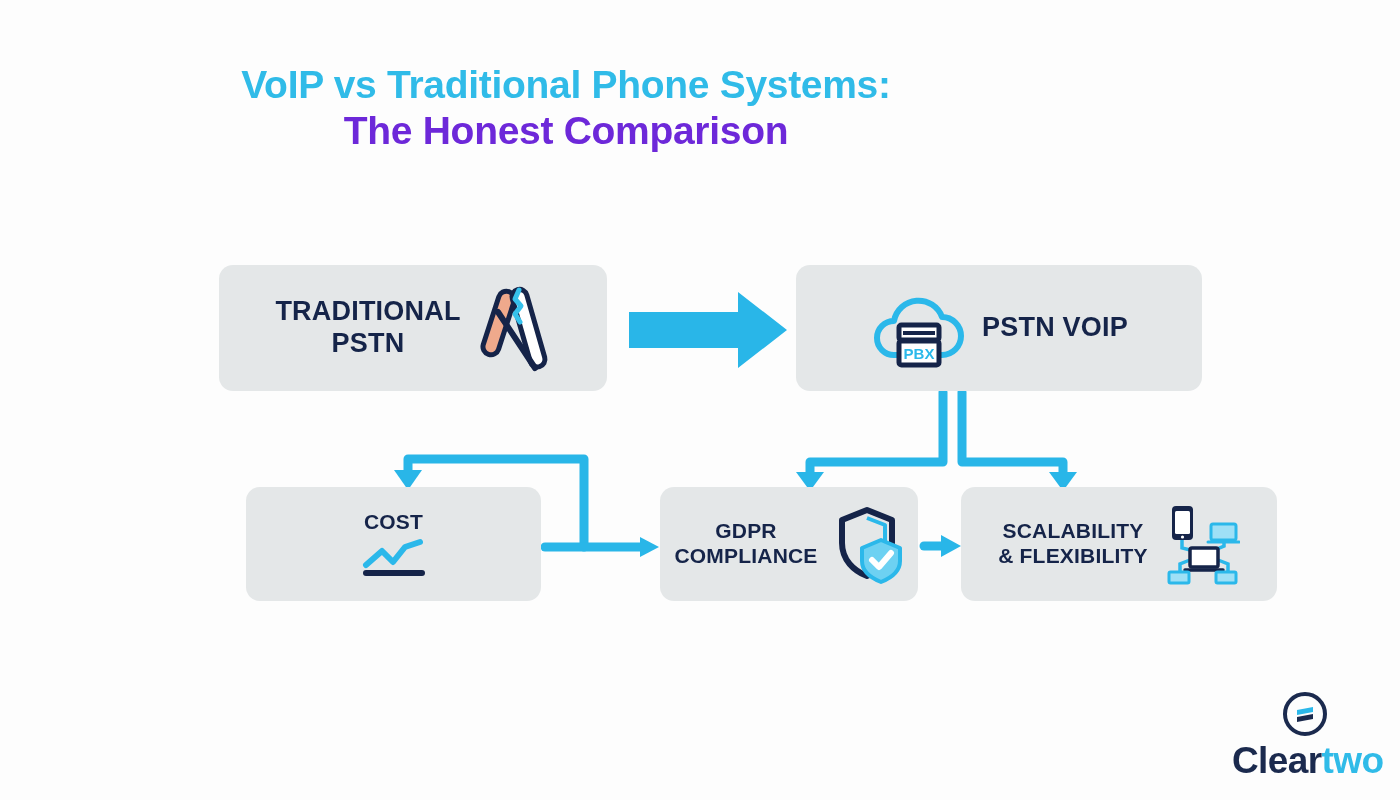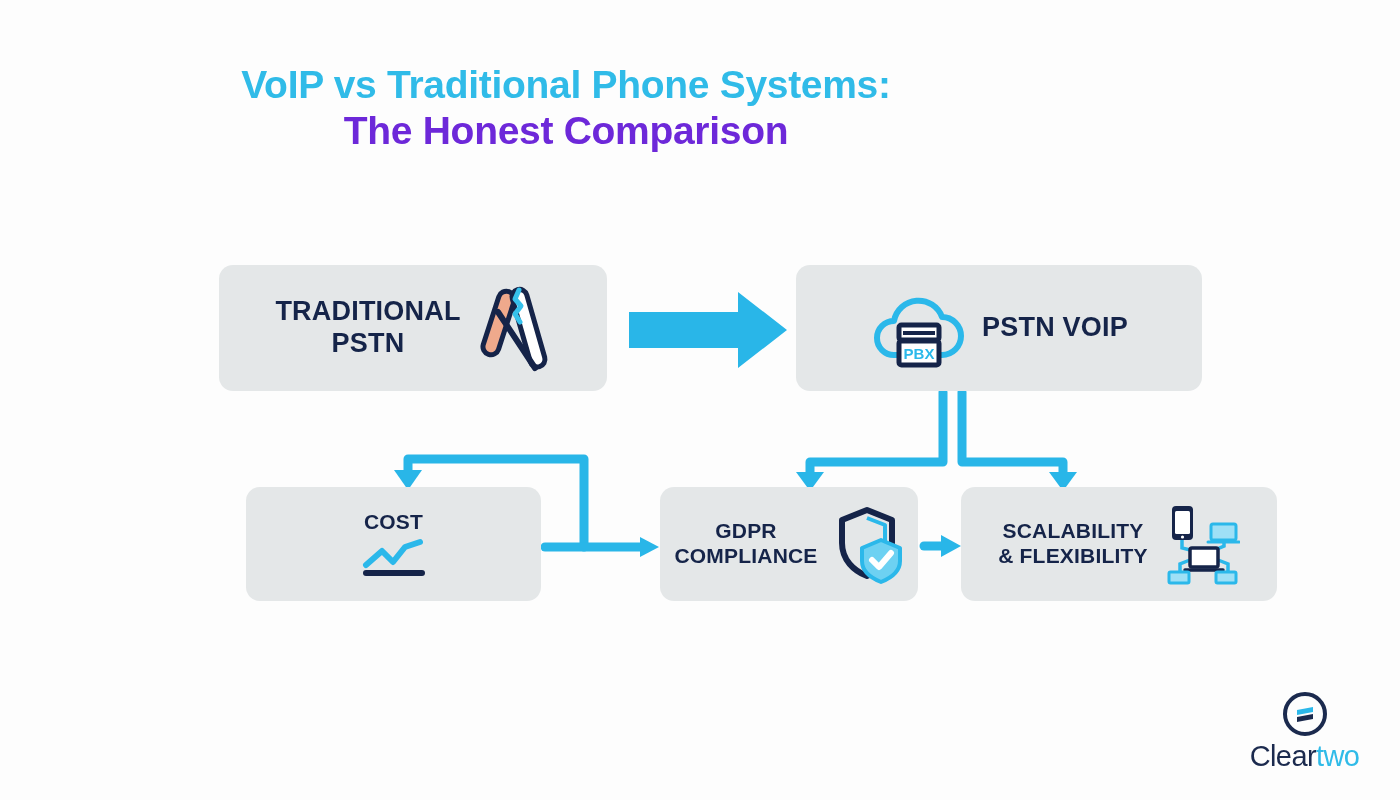--- a/index.html
+++ b/index.html
@@ -105,22 +105,22 @@
     top: 690px;
     width: 145px;
     height: 82px;
     text-align: center;
   }
   .logo-mark {
     display: block;
     margin: 0 auto 2px auto;
   }
   .logo-word {
-    font-size: 29px;
-    font-weight: normal;
+    font-size: 37px;
+    font-weight: bold;
     letter-spacing: -0.6px;
     white-space: nowrap;
   }
   .logo-word .w1 { color: #1b2a4e; }
   .logo-word .w2 { color: #30bbe8; }
 </style>
 </head>
 <body>
 
 <div class="stage">

